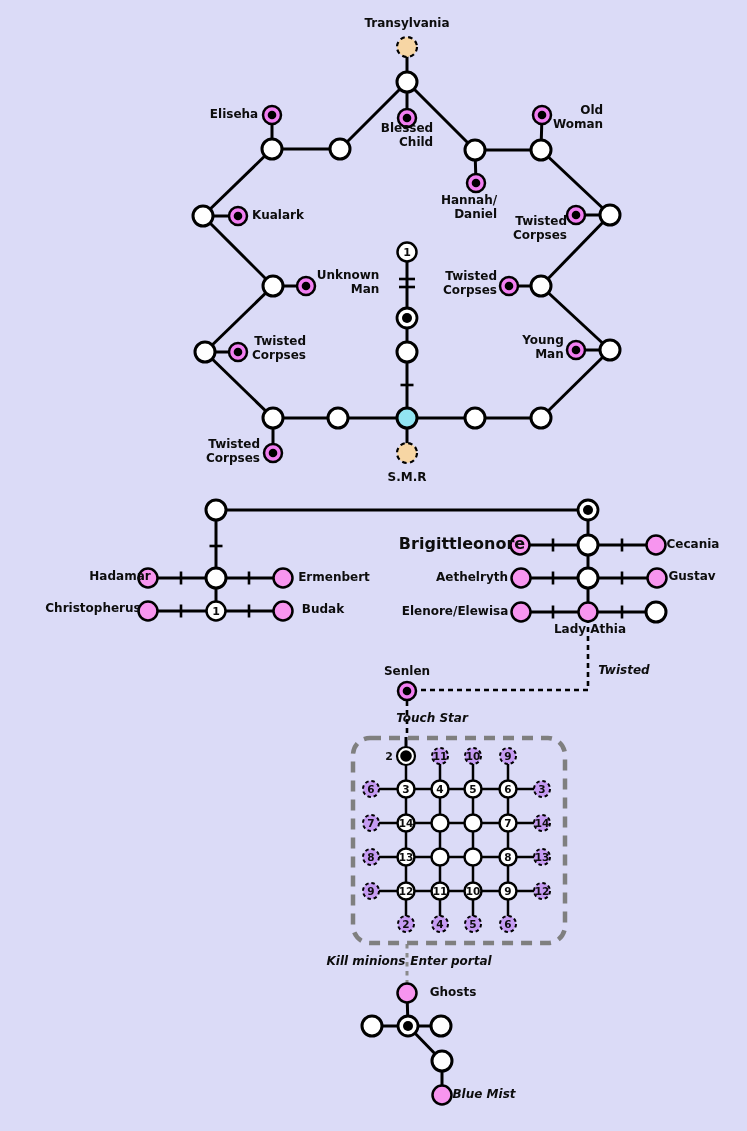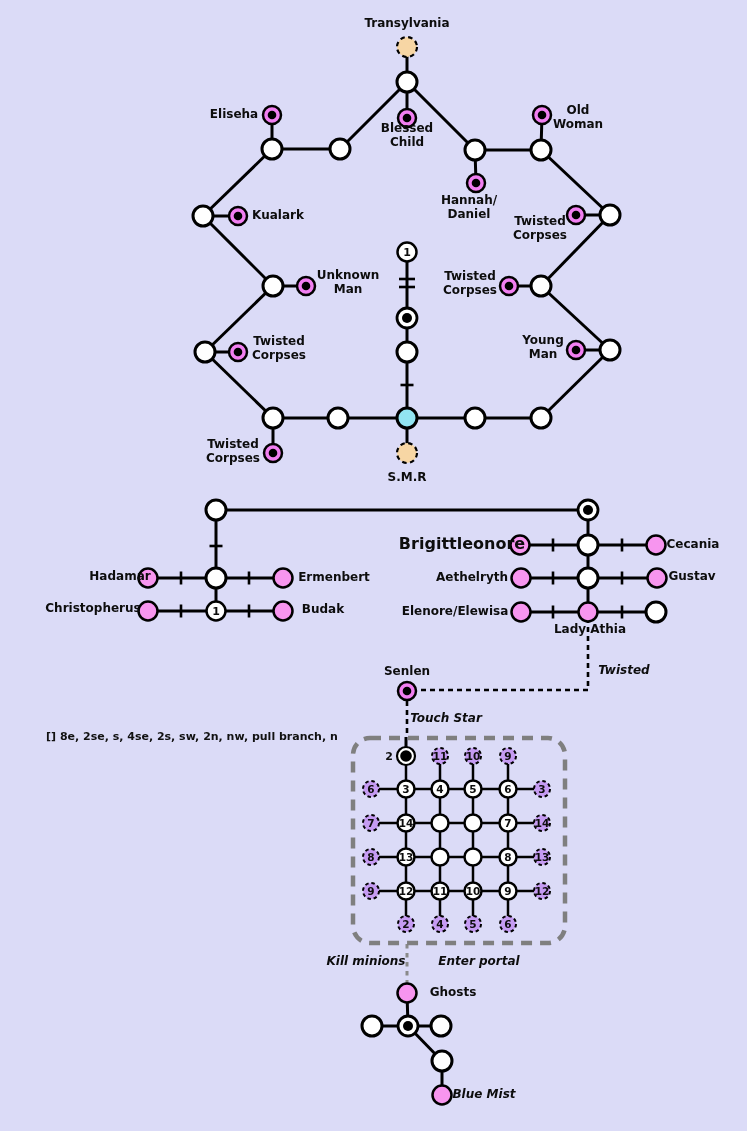--- a/index.html
+++ b/index.html
@@ -1,19 +1,19 @@
 <!DOCTYPE html>
 <html><head>
 <meta charset="utf-8">
 <style>
   html,body{margin:0;padding:0;}
   body{width:747px;height:1131px;position:relative;font-family:"DejaVu Sans",sans-serif;overflow:hidden;}
   #stage{position:absolute;inset:0;}
   #map-svg{position:absolute;left:0;top:0;}
-  .map-label{position:absolute;transform:translate(-50%,-50%);white-space:pre;text-align:center;
+  .map-label{position:absolute;transform:translate(-50%,-50%);white-space:pre;text-align:right;
              font-weight:bold;color:#0d0d0d;line-height:1.16;letter-spacing:0;}
   .map-label.italic{font-style:italic;}
   #page-title{position:absolute;font-weight:bold;letter-spacing:0;}
   #directions{position:absolute;font-weight:bold;color:#111;}
 </style>
 </head>
 <body style="background: rgb(219, 219, 247);">
 
 <div id="stage">
   <svg id="map-svg" width="747" height="1131" viewBox="0 0 747 1131">
@@ -422,21 +422,20 @@
       <div class="map-label" style="left: 93px; top: 609px; font-size: 12px;">Christopherus</div>
       <div class="map-label" style="left: 323px; top: 610px; font-size: 12px;">Budak</div>
       <div class="map-label" style="left: 462px; top: 544px; font-size: 16px;">Brigittleonore</div>
       <div class="map-label" style="left: 693px; top: 545px; font-size: 12px;">Cecania</div>
       <div class="map-label" style="left: 472px; top: 578px; font-size: 12px;">Aethelryth</div>
       <div class="map-label" style="left: 692px; top: 577px; font-size: 12px;">Gustav</div>
       <div class="map-label" style="left: 455px; top: 612px; font-size: 12px;">Elenore/Elewisa</div>
       <div class="map-label" style="left: 590px; top: 630px; font-size: 12px;">Lady Athia</div>
       <div class="map-label" style="left: 407px; top: 672px; font-size: 12px;">Senlen</div>
       <div class="map-label italic" style="left: 624px; top: 671px; font-size: 12px;">Twisted</div>
-      <div class="map-label italic" style="left: 446px; top: 719px; font-size: 12px;">Touch Star</div>
+      <div class="map-label italic" style="left: 432px; top: 719px; font-size: 12px;">Touch Star</div>
       <div class="map-label" style="left: 389px; top: 757px; font-size: 11px;">2</div>
       <div class="map-label italic" style="left: 366px; top: 962px; font-size: 12px;">Kill minions</div>
-      <div class="map-label italic" style="left: 451px; top: 962px; font-size: 12px; margin-left: 28px;">Enter portal</div>
+      <div class="map-label italic" style="left: 451px; top: 962px; font-size: 12px;">Enter portal</div>
       <div class="map-label" style="left: 442px; top: 993px; font-size: 12px; margin-left: 11px;">Ghosts</div>
       <div class="map-label italic" style="left: 484px; top: 1095px; font-size: 12px;">Blue Mist</div>
     </div>
-  <div id="directions" style="left: 46px; top: 730px; font-size: 11px;">[] 8e, 2se, s, 4se, 2s, sw, 2n, nw, pull branch, n</div>
 </div>
 
 </body></html>

